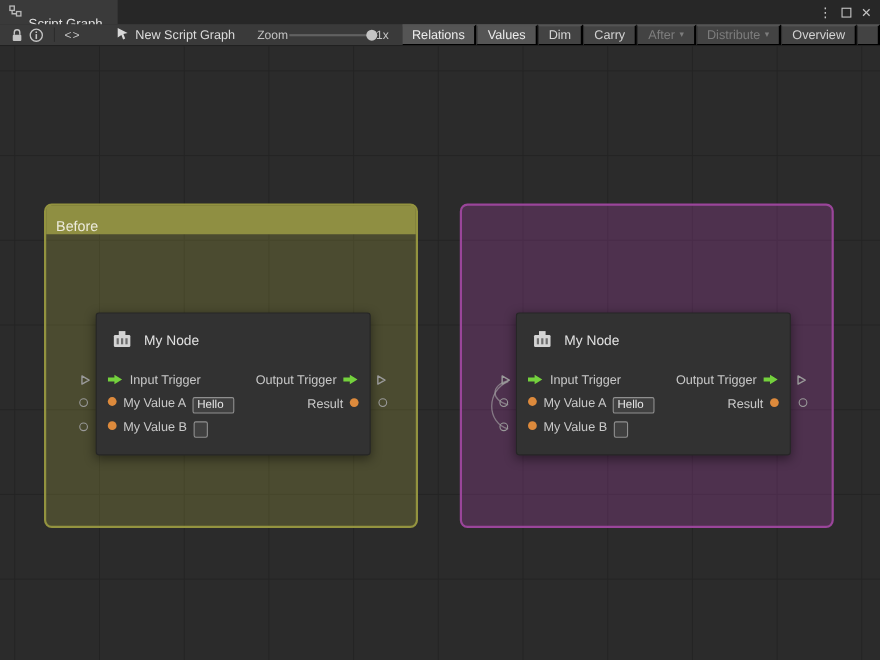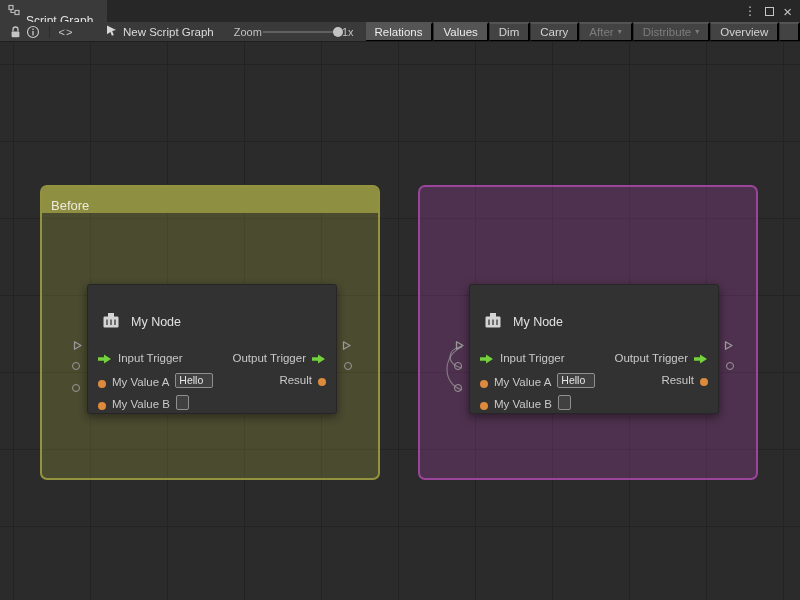--- a/index.html
+++ b/index.html
@@ -44,24 +44,24 @@
 
   .group{position:absolute;width:340px;height:295px;border:2px solid;border-radius:7px;}
   .group.before{left:40px;top:143px;}
   .group.after{left:418px;top:143px;}
   .group-header{height:26px;display:flex;align-items:flex-end;padding:0 9px;border-radius:4px 4px 0 0;font-size:13px;}
 
   
   .node{position:absolute;width:250px;height:130px;background:var(--node-bg,#323232);border:1px solid var(--node-border,#262626);border-radius:3px;box-shadow:0 3px 10px rgba(0,0,0,.45);}
   .group.before .node{left:45px;top:97px;}
   .group.after .node{left:49px;top:97px;}
-  .node-header{height:50px;display:flex;align-items:center;gap:9px;padding:0 12px;margin-top:12px;}
+  .node-header{height:50px;display:flex;align-items:center;gap:9px;padding:0 12px;}
   .node-title{font-size:12.5px;color:#e0e0e0;white-space:nowrap;}
   .port-row{height:22px;display:flex;align-items:center;justify-content:space-between;padding:0 10px;}
-  .port-left,.port-right{display:flex;align-items:flex-end;gap:6px;}
+  .port-left,.port-right{display:flex;align-items:flex-start;gap:6px;}
   .port-label{font-size:11.5px;color:#c9c9c9;white-space:nowrap;}
   .flow-arrow{display:flex;color:var(--flow-port,#74d13d);}
   .value-dot{width:8px;height:8px;border-radius:50%;background:var(--value-port,#dd8a3c);flex-shrink:0;}
   .port-field{width:38px;height:15px;background:var(--field-bg,#404040);border:1px solid var(--field-border,#8f8f8f);border-radius:2px;color:#e6e6e6;font-size:10.5px;padding:0 3px;font-family:inherit;outline:none;}
   .port-field.small{width:13px;}
   .marker{position:absolute;display:flex;color:var(--port-outline,#999);}
   .marker.left{left:-16px;}
   .marker.right{right:-16px;}
   .circ{width:8px;height:8px;border:1.5px solid var(--port-outline,#999);border-radius:50%;background:transparent;}
   .wires{position:absolute;left:-30px;top:50px;pointer-events:none;}

